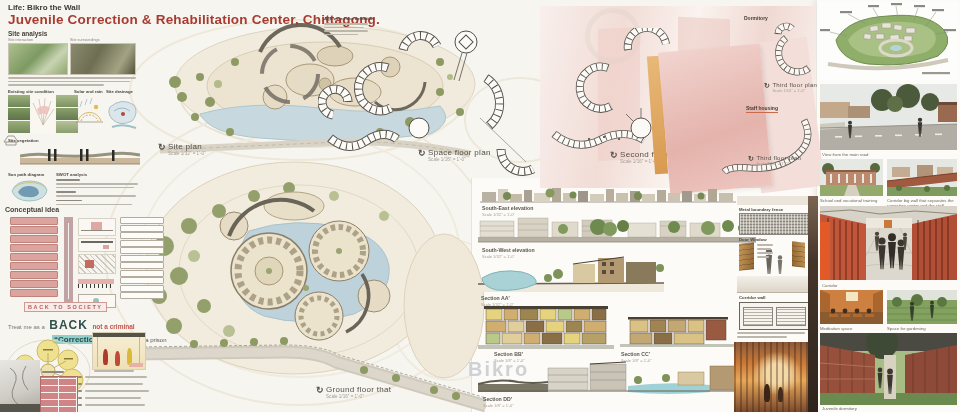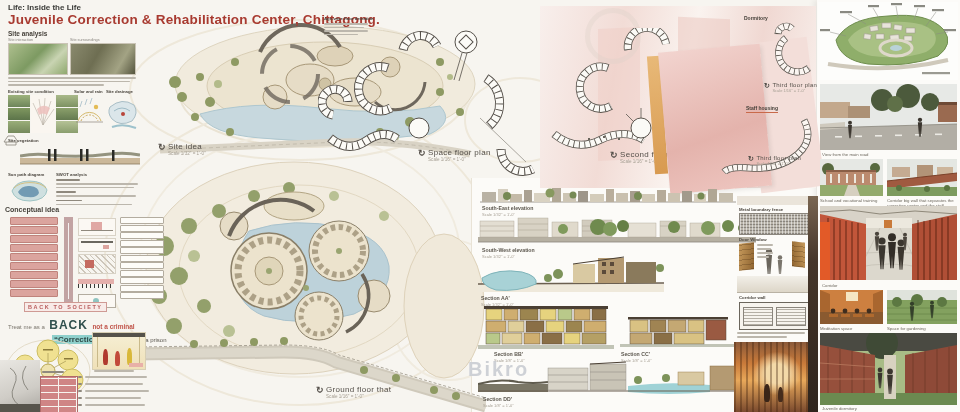--- a/index.html
+++ b/index.html
@@ -149,21 +149,21 @@
         <circle cx="90" cy="187" r="4"></circle>
         <circle cx="120" cy="186" r="4"></circle>
     <circle cx="150" cy="185" r="4"></circle>
         <circle cx="230" cy="214" r="4"></circle>
         <circle cx="262" cy="222" r="4"></circle>
     <circle cx="300" cy="234" r="4"></circle>
         <circle cx="322" cy="240" r="4"></circle>
   </g>
 </svg>
 
-<div class="a" style="left:8px;top:3px;font-size:8px;font-weight:bold;color:#3b3b38">Life: Inside the Life</div>
+<div class="a" style="left:8px;top:3px;font-size:8px;font-weight:bold;color:#3b3b38">Life: Bikro the Wall</div>
 <div class="a" style="left:8px;top:12px;font-size:13.5px;font-weight:bold;color:#a83a30;letter-spacing:.2px">Juvenile Correction &amp; Rehabilitation Center, Chittagong.</div>
 
 <div class="a" style="left:8px;top:30px;font-size:6.5px;font-weight:bold;color:#46423b">Site analysis</div>
 <div class="a" style="left:8px;top:38px;font-size:3.8px;color:#8a8680">Site interaction</div>
 <div class="a" style="left:70px;top:38px;font-size:3.8px;color:#8a8680">Site surroundings</div>
 <div class="a" style="left:8px;top:43px;width:58px;height:30px;background:linear-gradient(135deg,#aebf8e,#7d9a62 45%,#c9d4b2 70%,#8fa86e);border:.5px solid #cac4b6"></div>
 <div class="a" style="left:70px;top:43px;width:64px;height:30px;background:linear-gradient(120deg,#8a8a6e,#6e6e52 40%,#a3a384 75%,#55553e);border:.5px solid #cac4b6"></div>
 <div class="tl" style="left:8px;top:77px;width:128px"></div>
 <div class="tl" style="left:8px;top:80.5px;width:122px"></div>
 <div class="tl" style="left:8px;top:84px;width:96px"></div>
@@ -342,21 +342,21 @@
 <div class="tl tld" style="left:78px;top:390px;width:4px"></div>
     <div class="tl" style="left:85px;top:390px;width:64px"></div>
 <div class="tl tld" style="left:78px;top:397px;width:4px"></div>
     <div class="tl" style="left:85px;top:397px;width:56px"></div>
 <div class="tl tld" style="left:78px;top:404px;width:4px"></div>
     <div class="tl" style="left:85px;top:404px;width:60px"></div>
 
 <div class="pc" style="left:158px;top:143px">
   <span class="i" style="font-size:9px">↻</span>
   <span>
-        <span class="l" style="font-size:8px">Site idea</span>
+        <span class="l" style="font-size:8px">Site plan</span>
         <span class="s">Scale 1/32" = 1'-0"</span>
       </span>
 </div>
 <div class="pc" style="left:418px;top:149px">
   <span class="i" style="font-size:9px">↻</span>
   <span>
         <span class="l" style="font-size:8px">Space floor plan</span>
         <span class="s">Scale 1/16" = 1'-0"</span>
       </span>
 </div>

